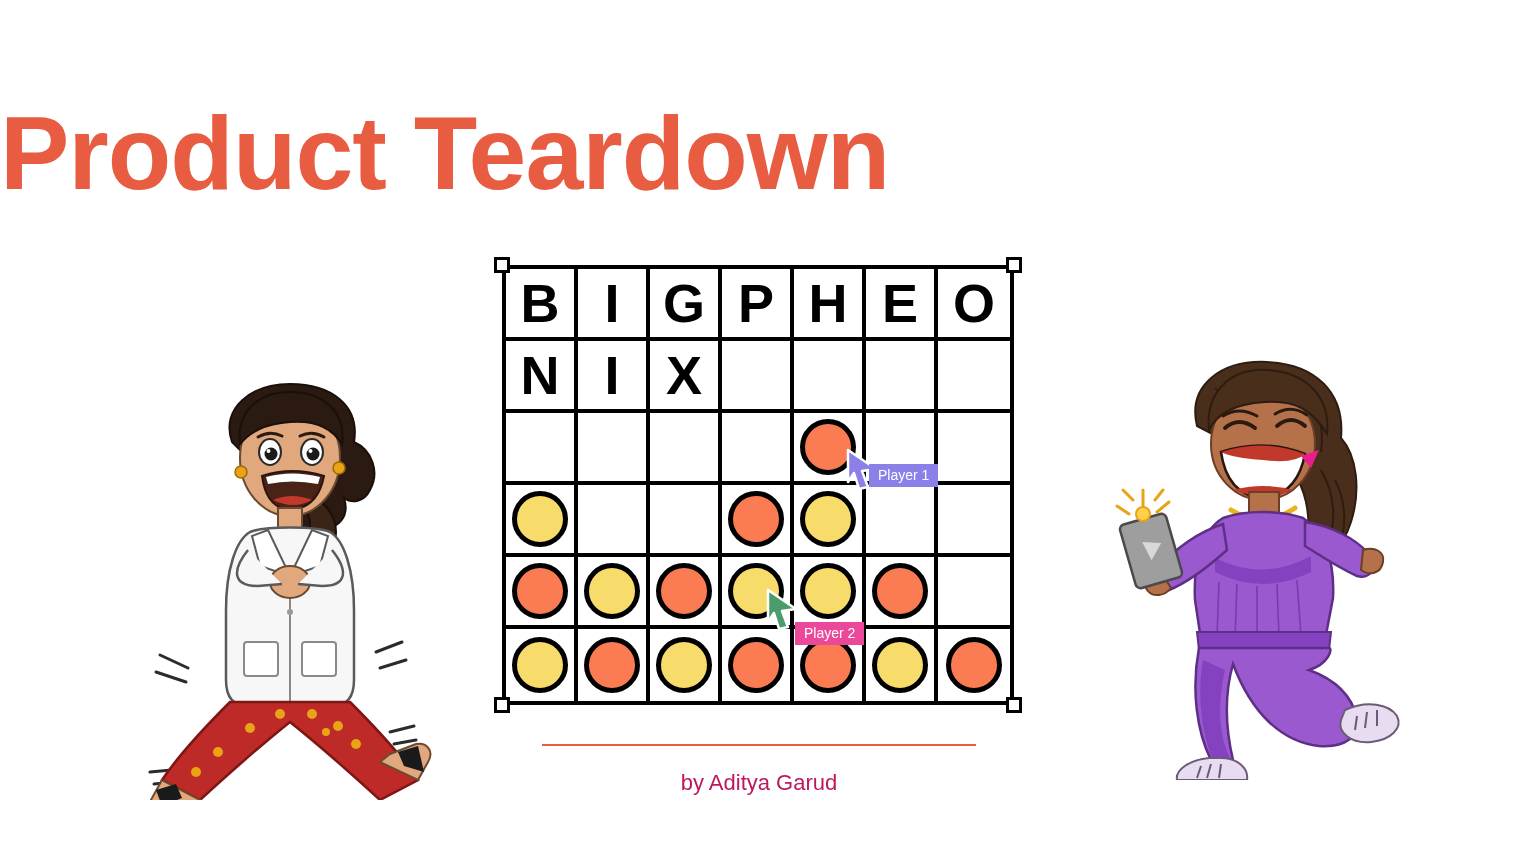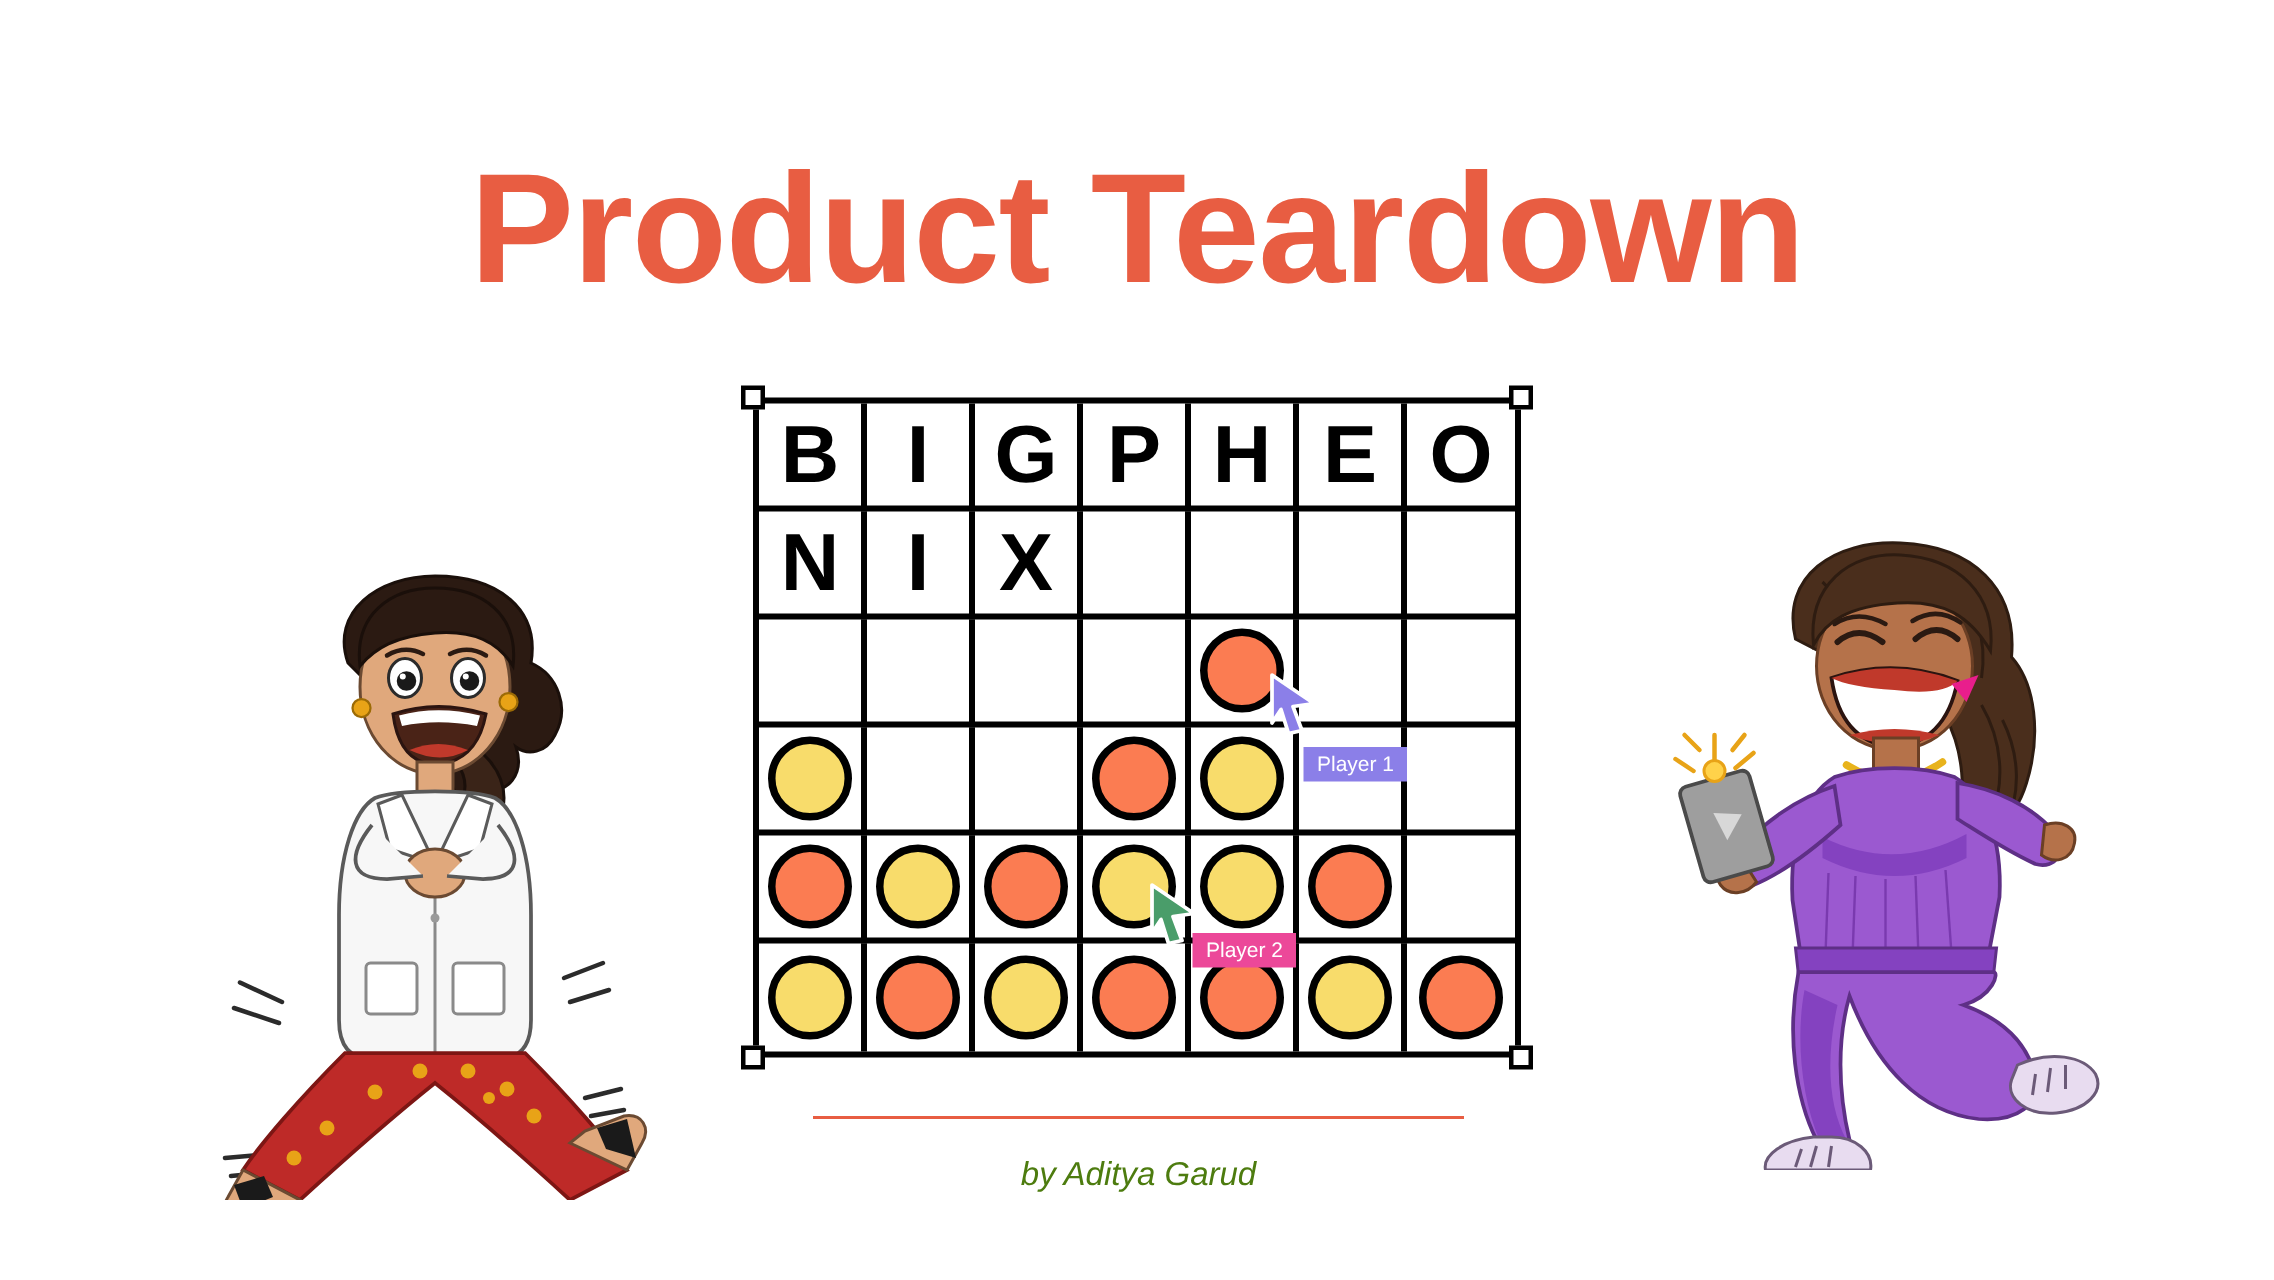--- a/index.html
+++ b/index.html
@@ -18,21 +18,21 @@
     height: 853px;
     background: #ffffff;
   }
 
   
   #title {
     position: absolute;
     left: 0;
     top: 96px;
     width: 1516px;
-    text-align: center;
+    text-align: left;
     font-size: 104px;
     font-weight: 700;
     letter-spacing: -1px;
     color: #E85D42;
     line-height: 1.1;
     white-space: nowrap;
   }
 
   
   #byline-rule {
@@ -124,21 +124,21 @@
     position: absolute;
     padding: 4px 9px 5px 9px;
     color: #ffffff;
     font-size: 14px;
     line-height: 1;
     white-space: nowrap;
     font-family: "Liberation Sans", sans-serif;
   }
 
   #cursor-p1 { left: 845px; top: 448px; }
-  #cursor-p1 .player-badge { left: 24px; top: 50px; text-align: center; }
+  #cursor-p1 .player-badge { left: 24px; top: 16px; text-align: center; }
   #cursor-p2 { left: 765px; top: 588px; }
   #cursor-p2 .player-badge { left: 30px; top: 34px; }
 
   
   .figure {
     position: absolute;
     z-index: 2;
   }
   #fig-left  { left: 140px;  top: 380px; width: 300px; height: 420px; }
   #fig-right { left: 1105px; top: 360px; width: 310px; height: 420px; }
@@ -435,15 +435,15 @@
   </div>
 
   <div class="cursor-group" id="cursor-p2">
     <svg class="cursor-arrow" width="34" height="42" viewBox="0 0 34 42" xmlns="http://www.w3.org/2000/svg">
       <path d="M3 2 L31 21 L17 23 L23 39 L14 41 L9 25 L3 34 Z" fill="#4A9D6A" stroke="#ffffff" stroke-width="2.5" stroke-linejoin="round"></path>
     </svg>
     <div class="player-badge" id="badge-p2" style="background: #ec4899;">Player 2</div>
   </div>
 
   <div id="byline-rule" style="background: rgb(232, 93, 66);"></div>
-  <div id="byline" style="color: #4d7c0f; font-style: italic;">by Aditya Garud</div>
+  <div id="byline" style="color: #be185d;">by Aditya Garud</div>
 
 </div>
 
 </body></html>

